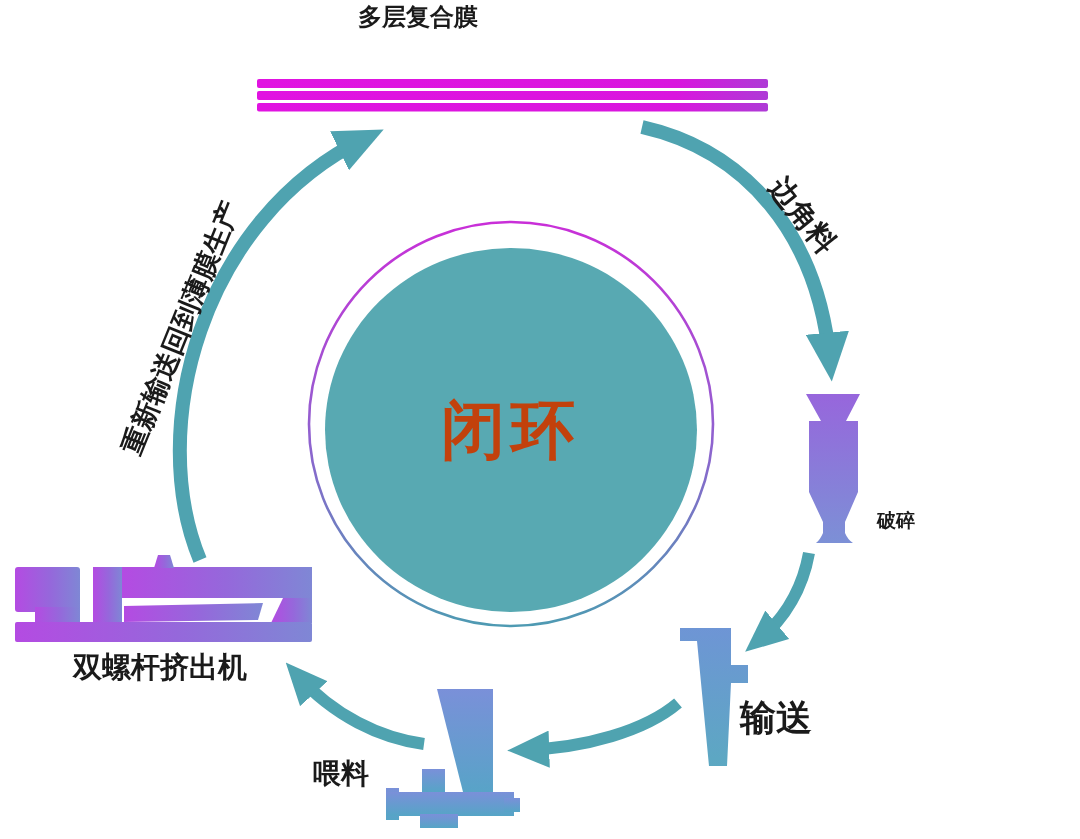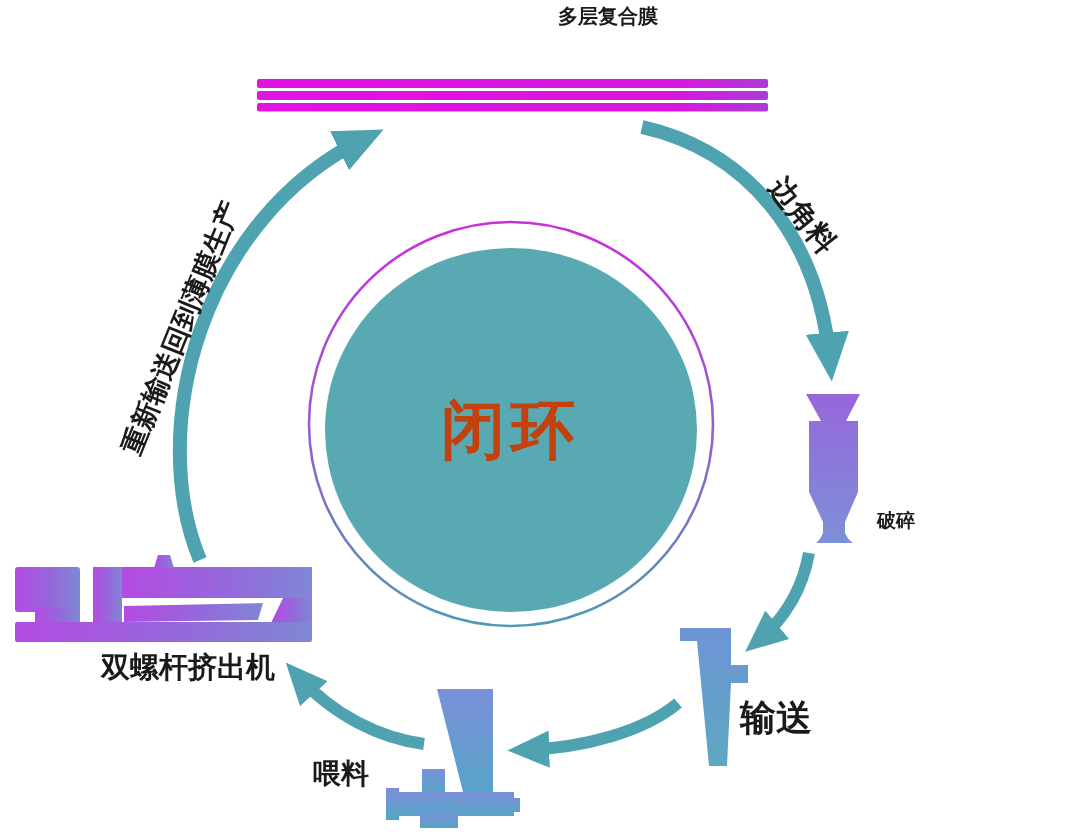--- a/index.html
+++ b/index.html
@@ -16,38 +16,38 @@
   .label {
     position: absolute;
     white-space: nowrap;
     color: #1a1a1a;
     font-weight: 600;
     transform: translate(-50%, -50%);
   }
   .title {
     position: absolute;
     left: 358px; top: 0px; width: 300px;
-    text-align: right;
-    font-size: 20px; line-height: 33px;
+    text-align: left;
+    font-size: 24px; line-height: 33px;
     font-weight: 600;
   }
   .center-label {
     position: absolute;
     left: 511px; top: 430px;
     transform: translate(-50%, -50%);
     color: #c2410c;
     font-size: 64px;
     font-weight: 700;
     letter-spacing: 6px;
     white-space: nowrap;
   }
   .lbl-crush   { left: 896px; top: 521px; font-size: 19px; }
   .lbl-convey  { left: 776px; top: 718px; font-size: 36px; }
   .lbl-feed    { left: 341px; top: 774px; font-size: 28px; }
-  .lbl-extrude { left: 160px; top: 668px; font-size: 29px; margin-left: 28px; }
+  .lbl-extrude { left: 160px; top: 668px; font-size: 29px; }
   .lbl-scrap   { left: 802px; top: 216px; font-size: 29px;
                  transform: translate(-50%, -50%) rotate(51deg); }
   .lbl-return  { left: 181px; top: 328px; font-size: 27px;
                  transform: translate(-50%, -50%) rotate(-68deg); }
 </style>
 </head>
 <body>
 
 <div class="canvas">
 

